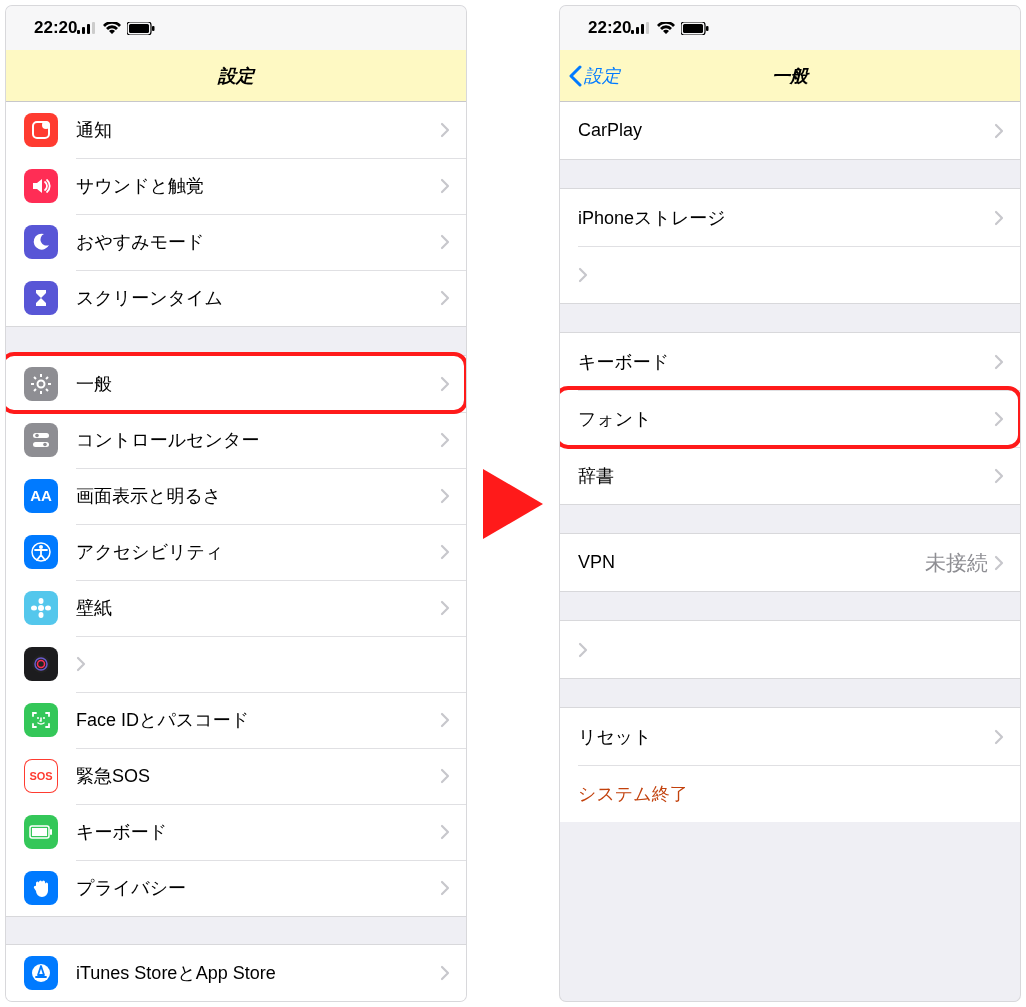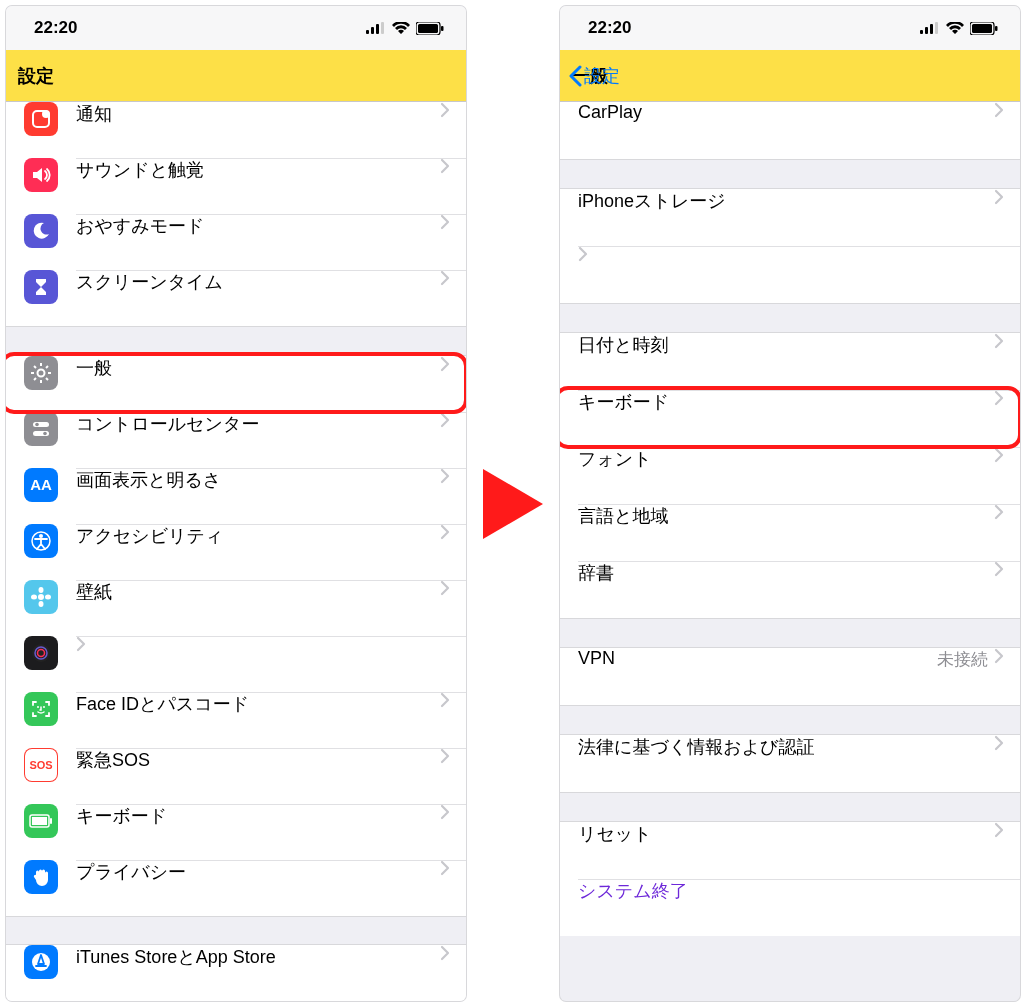--- a/index.html
+++ b/index.html
@@ -26,40 +26,41 @@
     box-shadow: 0 0 0 1px #d8d8db;
     overflow: hidden;
     display: flex;
     flex-direction: column;
     position: relative;
   }
   .status-bar {
     height: 44px;
     display: flex;
     align-items: center;
-    justify-content: space-between;
     padding: 0 22px 0 28px;
     font-size: 17px;
     font-weight: 600;
     background: #f7f7f8;
   }
   .status-right {
     display: flex;
     align-items: center;
     gap: 6px;
   }
   .status-right svg { display: block; }
   .nav-bar {
     height: 52px;
-    background: #fde047;
+    background: #fef9c3;
     border-bottom: 1px solid #c7c7cb;
     display: flex;
     align-items: center;
+    justify-content: center;
     position: relative;
     padding: 0 12px;
+    font-style: italic;
   }
   .nav-title {
     font-size: 18px;
     font-weight: 600;
   }
   .nav-back {
     position: absolute;
     left: 8px;
     display: flex;
     align-items: center;
@@ -77,20 +78,21 @@
   .group-gap {
     height: 30px;
     background: #efeff4;
     border-top: 1px solid #d8d8db;
     border-bottom: 1px solid #d8d8db;
   }
   .row {
     height: 57px;
     background: #fff;
     display: flex;
+    align-items: center;
     padding: 0 16px 0 18px;
     position: relative;
     font-size: 18px;
     color: #000;
   }
   .row + .row::before {
     content: "";
     position: absolute;
     top: 0;
     left: 70px;
@@ -110,28 +112,28 @@
     align-items: center;
     justify-content: center;
     color: #fff;
     font-size: 18px;
     font-weight: 600;
     flex-shrink: 0;
   }
   .row .label { flex: 1; }
   .row .detail {
     color: #8e8e93;
-    font-size: 17px;
+    font-size: 21px;
     margin-right: 6px;
   }
   .row .chev {
     color: #c7c7cc;
     flex-shrink: 0;
   }
-  .row.link .label { color: #6d28d9; }
+  .row.link .label { color: #c2410c; }
   .highlight {
     position: absolute;
     border: 4px solid #ff1a1a;
     border-radius: 14px;
     pointer-events: none;
     z-index: 10;
   }
   .arrow-sep {
     width: 80px;
     display: flex;
@@ -420,61 +422,48 @@
           <svg class="chev" width="10" height="16" viewBox="0 0 10 16">
             <path d="M2 2 L8 8 L2 14" fill="none" stroke="#c7c7cc" stroke-width="2.2" stroke-linecap="round" stroke-linejoin="round"></path>
           </svg>
         </div>
         <div class="row noicon" id="rrow-bg-refresh">
           <svg class="chev" width="10" height="16" viewBox="0 0 10 16">
             <path d="M2 2 L8 8 L2 14" fill="none" stroke="#c7c7cc" stroke-width="2.2" stroke-linecap="round" stroke-linejoin="round"></path>
           </svg>
         </div>
         <div class="group-gap"></div>
-        <div class="row noicon" id="rrow-datetime">
-          <span class="label">日付と時刻</span>
-          <svg class="chev" width="10" height="16" viewBox="0 0 10 16">
-            <path d="M2 2 L8 8 L2 14" fill="none" stroke="#c7c7cc" stroke-width="2.2" stroke-linecap="round" stroke-linejoin="round"></path>
-          </svg>
-        </div>
         <div class="row noicon" id="rrow-keyboard">
           <span class="label">キーボード</span>
           <svg class="chev" width="10" height="16" viewBox="0 0 10 16">
             <path d="M2 2 L8 8 L2 14" fill="none" stroke="#c7c7cc" stroke-width="2.2" stroke-linecap="round" stroke-linejoin="round"></path>
           </svg>
         </div>
         <div class="row noicon" id="rrow-fonts">
           <span class="label">フォント</span>
-          <svg class="chev" width="10" height="16" viewBox="0 0 10 16">
-            <path d="M2 2 L8 8 L2 14" fill="none" stroke="#c7c7cc" stroke-width="2.2" stroke-linecap="round" stroke-linejoin="round"></path>
-          </svg>
-        </div>
-        <div class="row noicon" id="rrow-language">
-          <span class="label">言語と地域</span>
           <svg class="chev" width="10" height="16" viewBox="0 0 10 16">
             <path d="M2 2 L8 8 L2 14" fill="none" stroke="#c7c7cc" stroke-width="2.2" stroke-linecap="round" stroke-linejoin="round"></path>
           </svg>
         </div>
         <div class="row noicon" id="rrow-dictionary">
           <span class="label">辞書</span>
           <svg class="chev" width="10" height="16" viewBox="0 0 10 16">
             <path d="M2 2 L8 8 L2 14" fill="none" stroke="#c7c7cc" stroke-width="2.2" stroke-linecap="round" stroke-linejoin="round"></path>
           </svg>
         </div>
         <div class="group-gap"></div>
         <div class="row noicon" id="rrow-vpn">
           <span class="label">VPN</span>
           <span class="detail">未接続</span>
           <svg class="chev" width="10" height="16" viewBox="0 0 10 16">
             <path d="M2 2 L8 8 L2 14" fill="none" stroke="#c7c7cc" stroke-width="2.2" stroke-linecap="round" stroke-linejoin="round"></path>
           </svg>
         </div>
         <div class="group-gap"></div>
         <div class="row noicon" id="rrow-legal">
-          <span class="label">法律に基づく情報および認証</span>
           <svg class="chev" width="10" height="16" viewBox="0 0 10 16">
             <path d="M2 2 L8 8 L2 14" fill="none" stroke="#c7c7cc" stroke-width="2.2" stroke-linecap="round" stroke-linejoin="round"></path>
           </svg>
         </div>
         <div class="group-gap"></div>
         <div class="row noicon" id="rrow-reset">
           <span class="label">リセット</span>
           <svg class="chev" width="10" height="16" viewBox="0 0 10 16">
             <path d="M2 2 L8 8 L2 14" fill="none" stroke="#c7c7cc" stroke-width="2.2" stroke-linecap="round" stroke-linejoin="round"></path>
           </svg>

